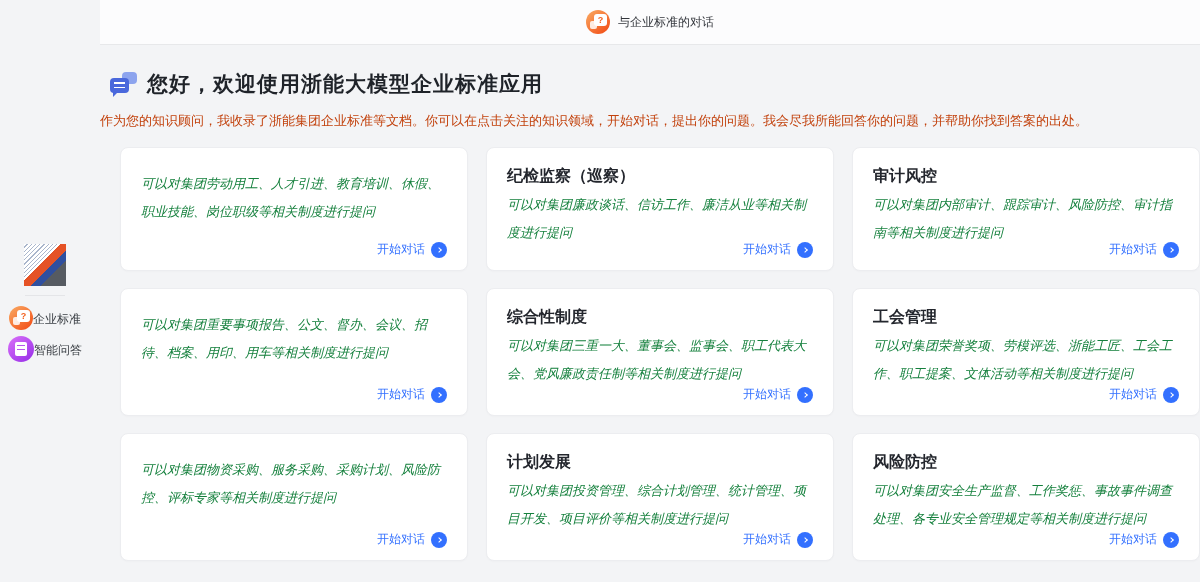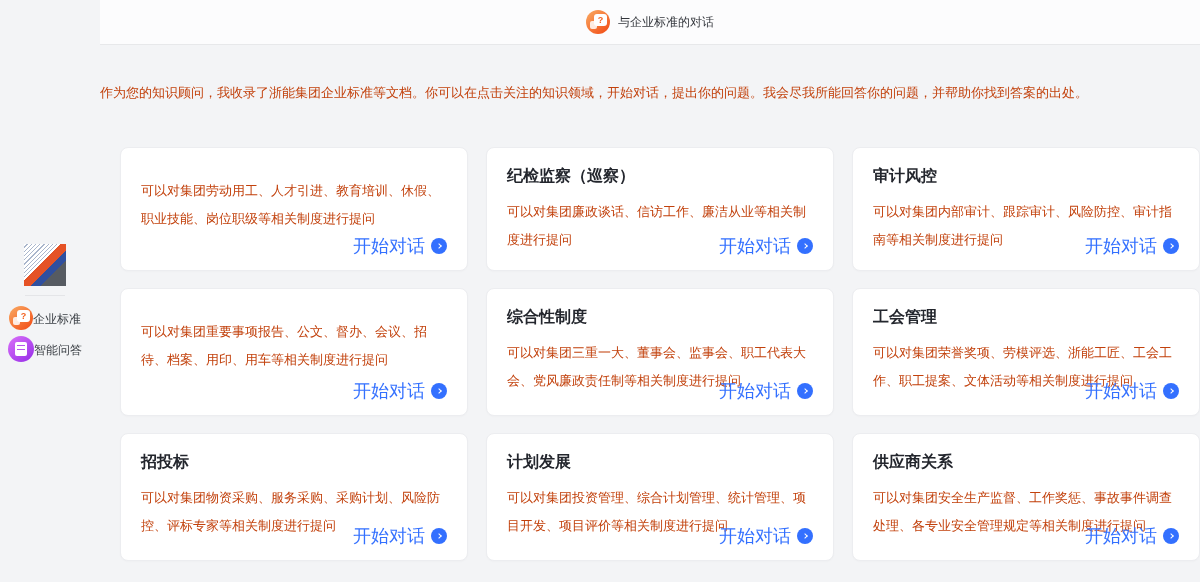--- a/index.html
+++ b/index.html
@@ -104,25 +104,25 @@
     grid-template-rows:124px 128px 128px;
     column-gap:18px; row-gap:17px;
   }
   .card {
     background:#fff; border:1px solid #ecedf0; border-radius:8px;
     padding:18px 20px; position:relative;
     box-shadow:0 1px 2px rgba(0,0,0,.02);
     cursor:pointer;
   }
   .card-title { font-size:16px; font-weight:bold; color:#23262d; }
-  .card-desc { margin-top:11px; font-size:13px; color:#c2410c; line-height:28px; }
+  .card-desc { margin-top:4px; font-size:13px; color:#15803d; line-height:28px;font-style:italic; }
   .start {
     position:absolute; right:20px; bottom:12px;
     display:flex; align-items:center; gap:6px;
-    color:#3370ff; font-size:18px; cursor:pointer;
+    color:#3370ff; font-size:12px; cursor:pointer;
   }
   .arrow-circle {
     width:16px; height:16px; border-radius:50%; background:#3370ff;
     display:flex; align-items:center; justify-content:center;
   }
   .arrow-chevron {
     width:4px; height:4px; margin-left:-1px;
     border-top:1.6px solid #fff; border-right:1.6px solid #fff;
     transform:rotate(45deg);
   }
@@ -150,20 +150,27 @@
   </div>
   <div class="side-item">
     <span class="icon-purple">
         <span class="doc"></span>
       </span>
     <span class="lbl">智能问答</span>
   </div>
 </div>
 
 <div class="welcome">
+  <div class="welcome-head">
+    <span class="icon-chat">
+      <span class="back"></span>
+        <span class="front"></span>
+    </span>
+    <span class="welcome-title">您好，欢迎使用浙能大模型企业标准应用</span>
+  </div>
   <div class="welcome-sub">作为您的知识顾问，我收录了浙能集团企业标准等文档。你可以在点击关注的知识领域，开始对话，提出你的问题。我会尽我所能回答你的问题，并帮助你找到答案的出处。</div>
 </div>
 
 <div class="grid">
 
   <div class="card">
     <div class="card-desc">可以对集团劳动用工、人才引进、教育培训、休假、职业技能、岗位职级等相关制度进行提问</div>
     <div class="start">
       <span>开始对话</span>
       <span class="arrow-circle">
@@ -220,21 +227,20 @@
     <div class="card-desc">可以对集团荣誉奖项、劳模评选、浙能工匠、工会工作、职工提案、文体活动等相关制度进行提问</div>
     <div class="start">
       <span>开始对话</span>
       <span class="arrow-circle">
           <span class="arrow-chevron"></span>
         </span>
     </div>
   </div>
 
   <div class="card">
-    <div class="card-title">招投标</div>
     <div class="card-desc">可以对集团物资采购、服务采购、采购计划、风险防控、评标专家等相关制度进行提问</div>
     <div class="start">
       <span>开始对话</span>
       <span class="arrow-circle">
           <span class="arrow-chevron"></span>
         </span>
     </div>
   </div>
 
   <div class="card">
@@ -242,21 +248,21 @@
     <div class="card-desc">可以对集团投资管理、综合计划管理、统计管理、项目开发、项目评价等相关制度进行提问</div>
     <div class="start">
       <span>开始对话</span>
       <span class="arrow-circle">
           <span class="arrow-chevron"></span>
         </span>
     </div>
   </div>
 
   <div class="card">
-    <div class="card-title">供应商关系</div>
+    <div class="card-title">风险防控</div>
     <div class="card-desc">可以对集团安全生产监督、工作奖惩、事故事件调查处理、各专业安全管理规定等相关制度进行提问</div>
     <div class="start">
       <span>开始对话</span>
       <span class="arrow-circle">
           <span class="arrow-chevron"></span>
         </span>
     </div>
   </div>
 
 </div>

